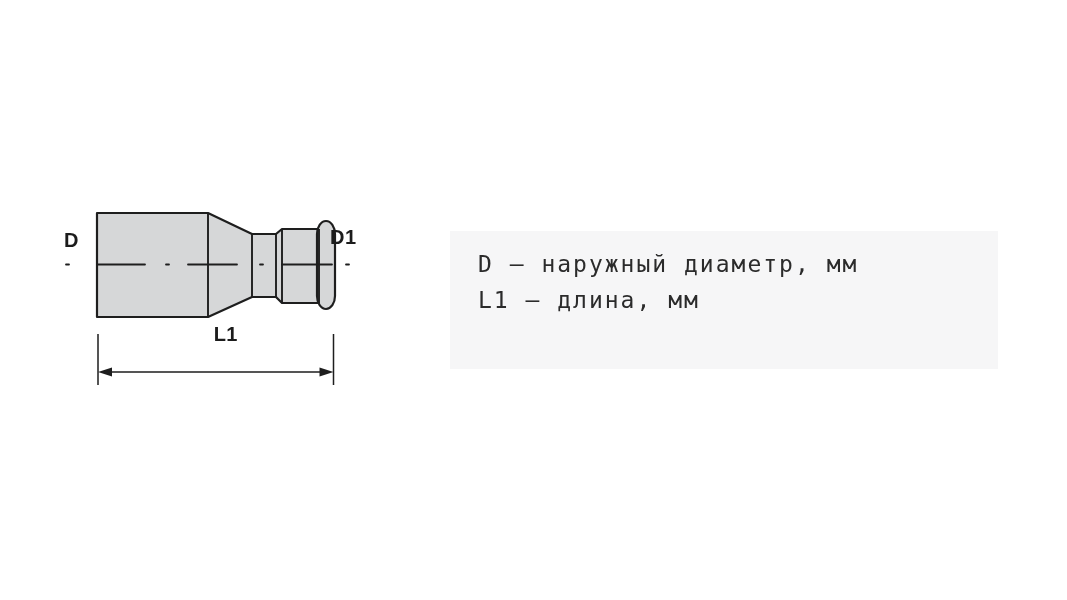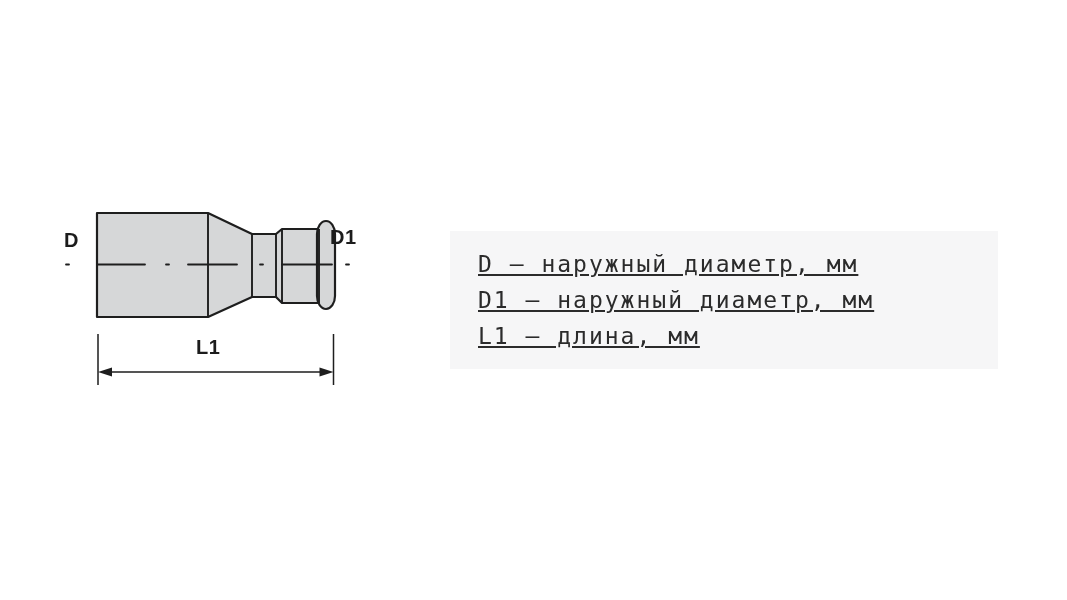--- a/index.html
+++ b/index.html
@@ -16,26 +16,26 @@
          font-family:"Liberation Sans",sans-serif;}
   .diagram{position:absolute;left:0;top:0;width:1067px;height:600px;}
   .body-shape{fill:var(--fitting-fill);stroke:var(--line-color);stroke-width:2.2;stroke-linejoin:round;}
   .bead-shape{fill:var(--fitting-fill);stroke:var(--line-color);stroke-width:2.2;}
   .inner-edges{fill:none;stroke:var(--line-color);stroke-width:1.9;}
   .centerline{fill:none;stroke:var(--line-color);stroke-width:1.8;stroke-linecap:round;}
   .dim-lines{fill:none;stroke:var(--line-color);stroke-width:1.5;}
   .arrowhead{fill:var(--line-color);stroke:none;}
   .lbl{position:absolute;font-size:20px;font-weight:600;color:var(--label-color);
        letter-spacing:0.5px;line-height:1;white-space:nowrap;}
-  .lbl-l1{left:196px;top:337px;width:42px;text-align:left;}
+  .lbl-l1{left:196px;top:324px;width:42px;text-align:right;}
   .legend{position:absolute;left:450px;top:231px;width:548px;height:138px;
           background:var(--legend-bg);padding:15px 0 0 28px;}
   .legend-line{font-family:"DejaVu Sans Mono","Liberation Mono",monospace;
                font-size:23px;line-height:36px;letter-spacing:2px;
-               color:var(--text-color);white-space:pre;text-decoration:underline;}
+               color:var(--text-color);white-space:pre;}
 </style>
 </head>
 <body>
 
 <div class="stage">
 
   <svg class="diagram" viewBox="0 0 1067 600">
 
     <path class="body-shape" d="M97,213 H208 L252,234 H276 L282,229 H320 V303 H282 L276,297 H252 L208,317 H97 Z"></path>
 
@@ -49,17 +49,16 @@
     <polygon class="arrowhead" points="98,372 112,367.6 112,376.4"></polygon>
     <polygon class="arrowhead" points="333.5,372 319.5,367.6 319.5,376.4"></polygon>
   </svg>
 
   <div class="lbl" style="left:64px;top:230px">D</div>
   <div class="lbl" style="left:330px;top:227px">D1</div>
   <div class="lbl lbl-l1">L1</div>
 
   <div class="legend">
     <div class="legend-line">D – наружный диаметр, мм</div>
-    <div class="legend-line">D1 – наружный диаметр, мм</div>
     <div class="legend-line">L1 – длина, мм</div>
   </div>
 
 </div>
 
 </body></html>

